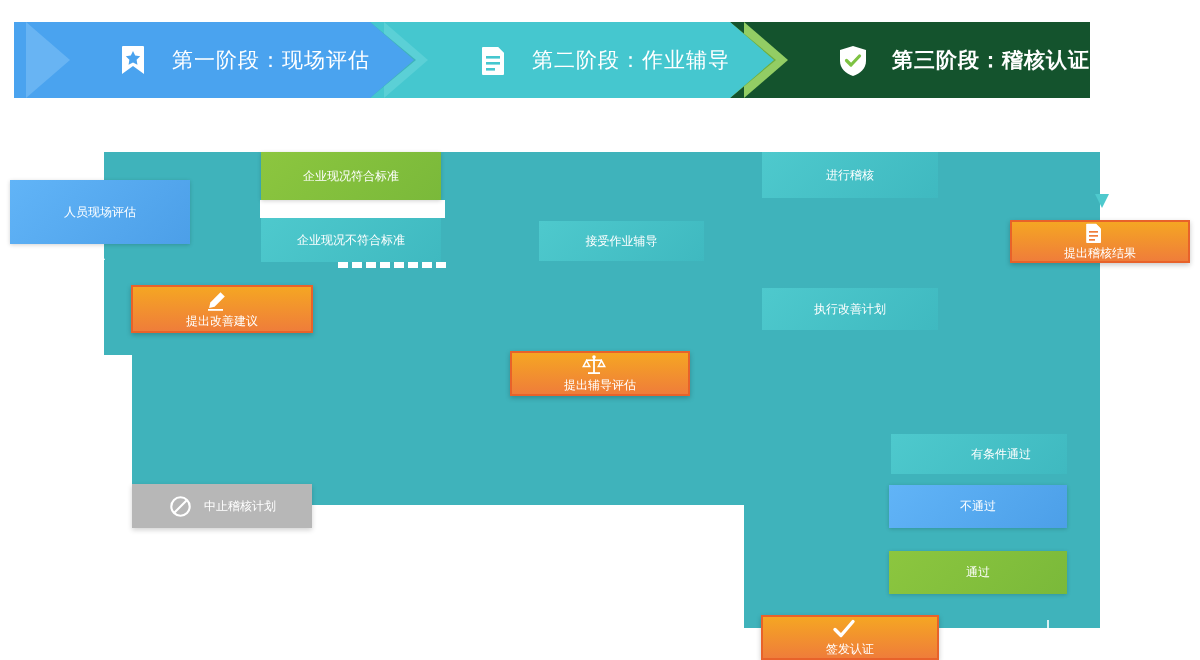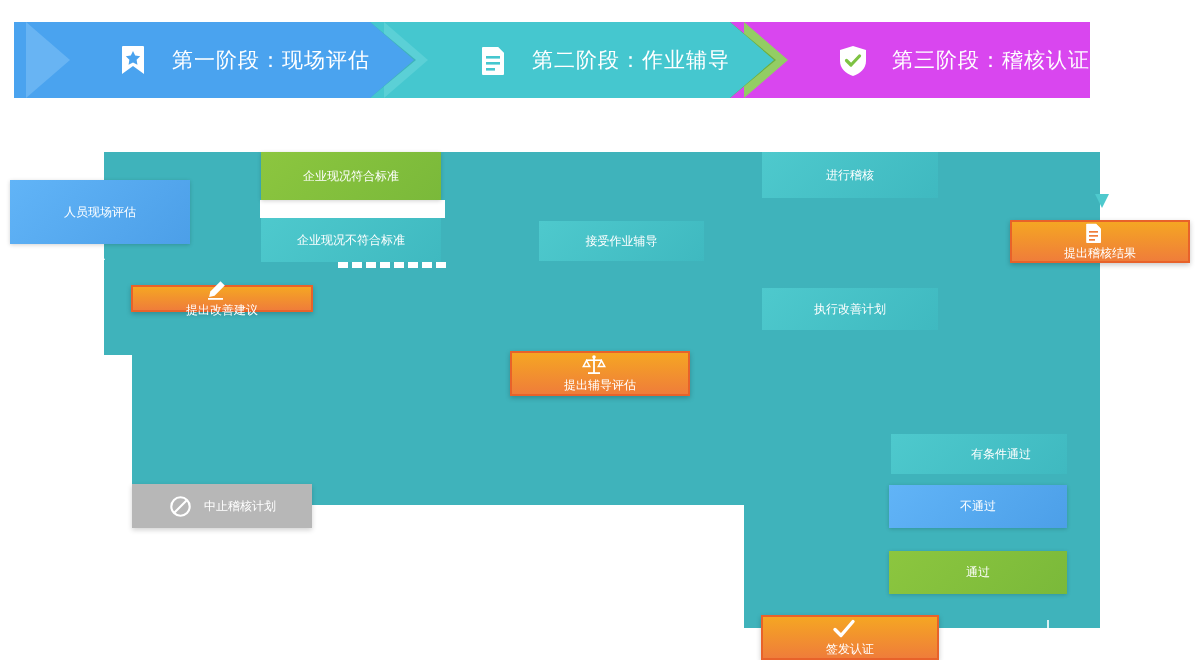--- a/index.html
+++ b/index.html
@@ -13,21 +13,21 @@
   .stage-bar{
     position:absolute;left:14px;top:22px;width:960px;height:76px;
     display:flex;
   }
   .stage{
     position:relative;height:76px;display:flex;align-items:center;
     box-sizing:border-box;
   }
   .stage-1{width:390px;background:#4aa3ef;padding-left:100px;}
   .stage-2{width:390px;background:#45c7cf;padding-left:104px;}
-  .stage-3{width:392px;background:#d946ef;padding-left:104px;}
+  .stage-3{width:392px;background:#14532d;padding-left:104px;font-weight:bold;}
 
   
   .stage .lead-notch{
     position:absolute;left:0;top:0;width:52px;height:76px;
     clip-path:polygon(0 0,0 100%,44px 50%);
   }
   .stage-1 .lead-notch{background:#68b4f3;left:12px;}
   .stage-2 .lead-notch{background:#5bd0d6;left:14px;}
   .stage-3 .lead-notch{background:#93cd64;left:14px;}
 
@@ -183,21 +183,21 @@
 </div>
 
 <div class="node node-green" style="left:261px;top:152px;width:180px;height:48px;">
   <span>企业现况符合标准</span>
 </div>
 
 <div class="node node-teal-light" style="left:261px;top:218px;width:180px;height:44px;">
   <span>企业现况不符合标准</span>
 </div>
 
-<div class="node node-orange" style="left:131px;top:285px;width:182px;height:27px;">
+<div class="node node-orange" style="left:131px;top:285px;width:182px;height:48px;">
   <span class="node-icon">
     <svg width="22" height="22" viewBox="0 0 22 22">
       <path d="M15.5 2.2 l4.3 4.3 -10.2 10.2 -5.5 1.2 1.2-5.5 z" fill="#ffffff"></path>
       <rect x="3" y="19" width="15" height="1.8" fill="#ffffff"></rect>
     </svg>
   </span>
   <span>提出改善建议</span>
 </div>
 
 <div class="node node-teal-light" style="left:513px;top:221px;width:165px;height:40px;margin-left:26px;">

